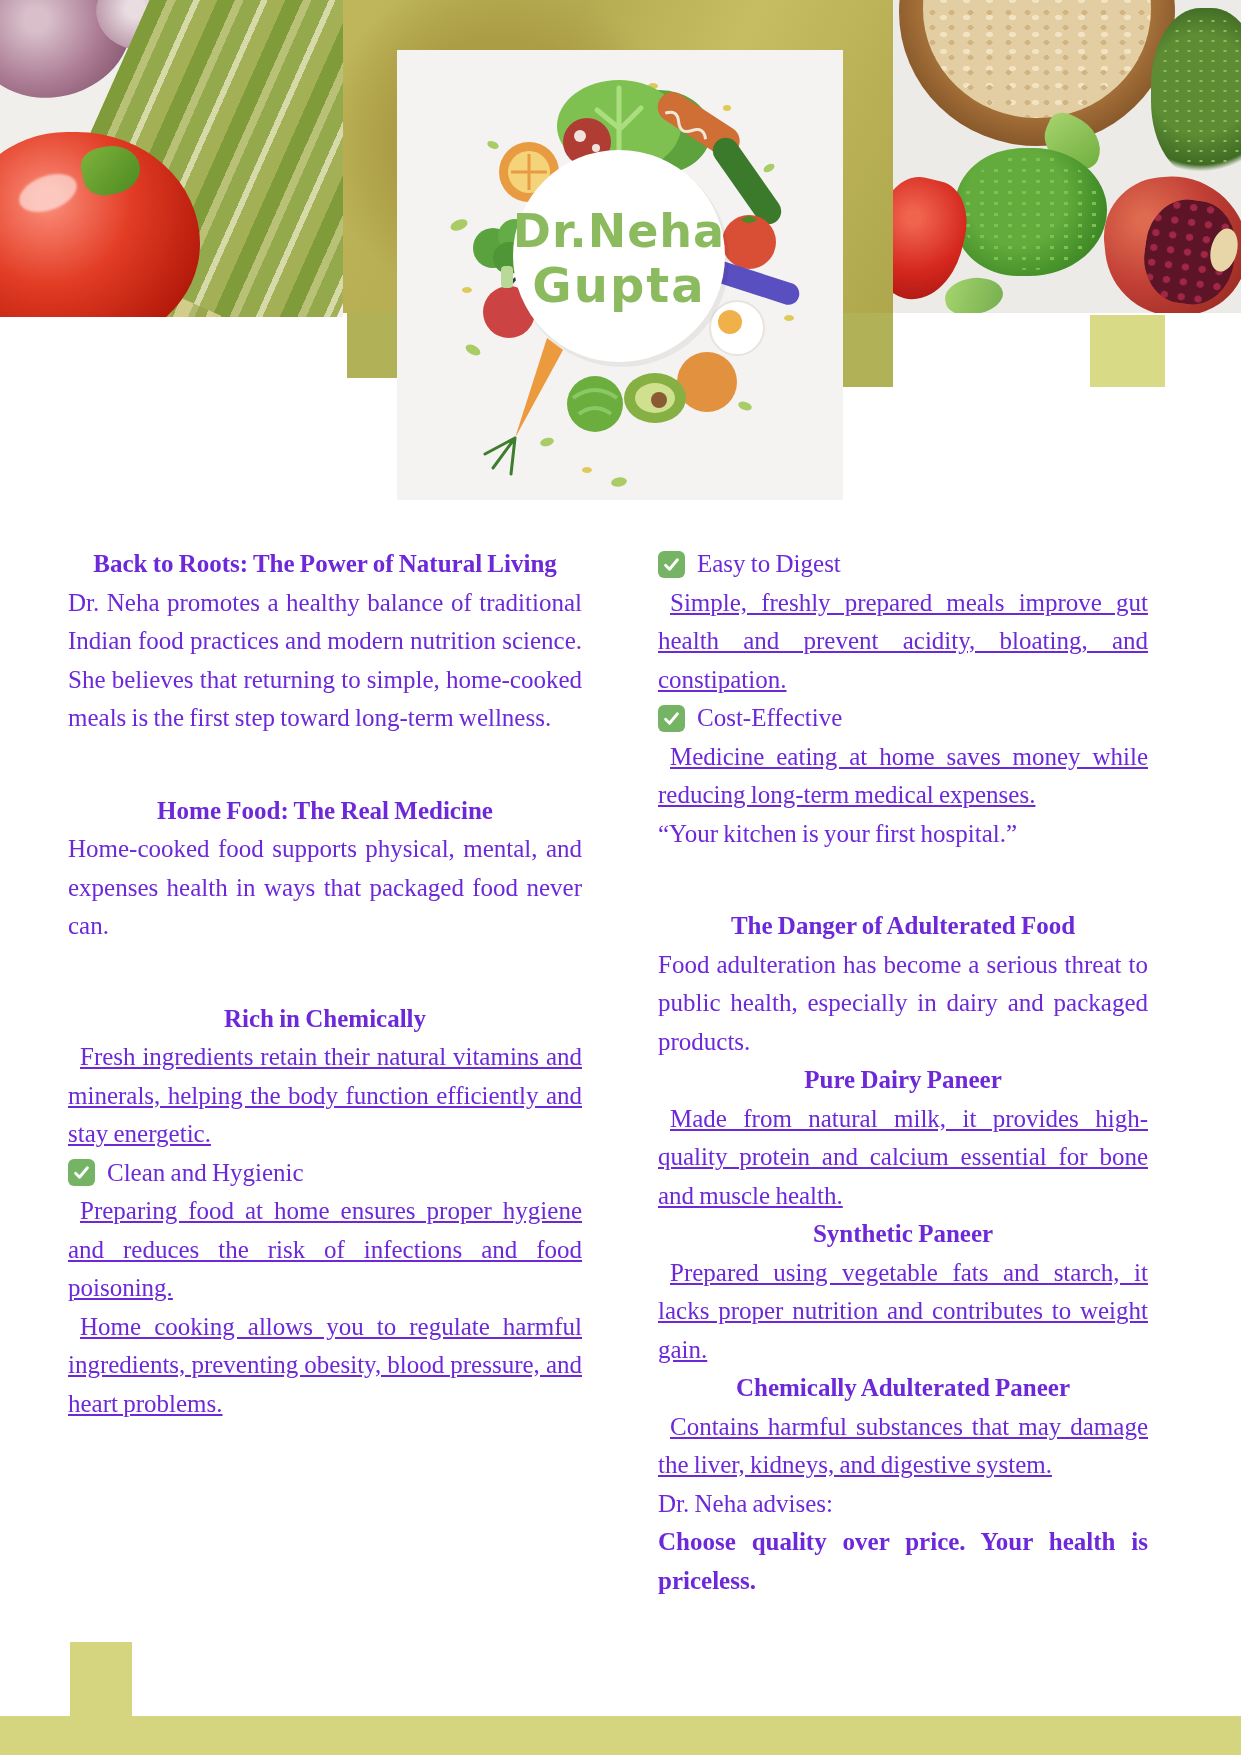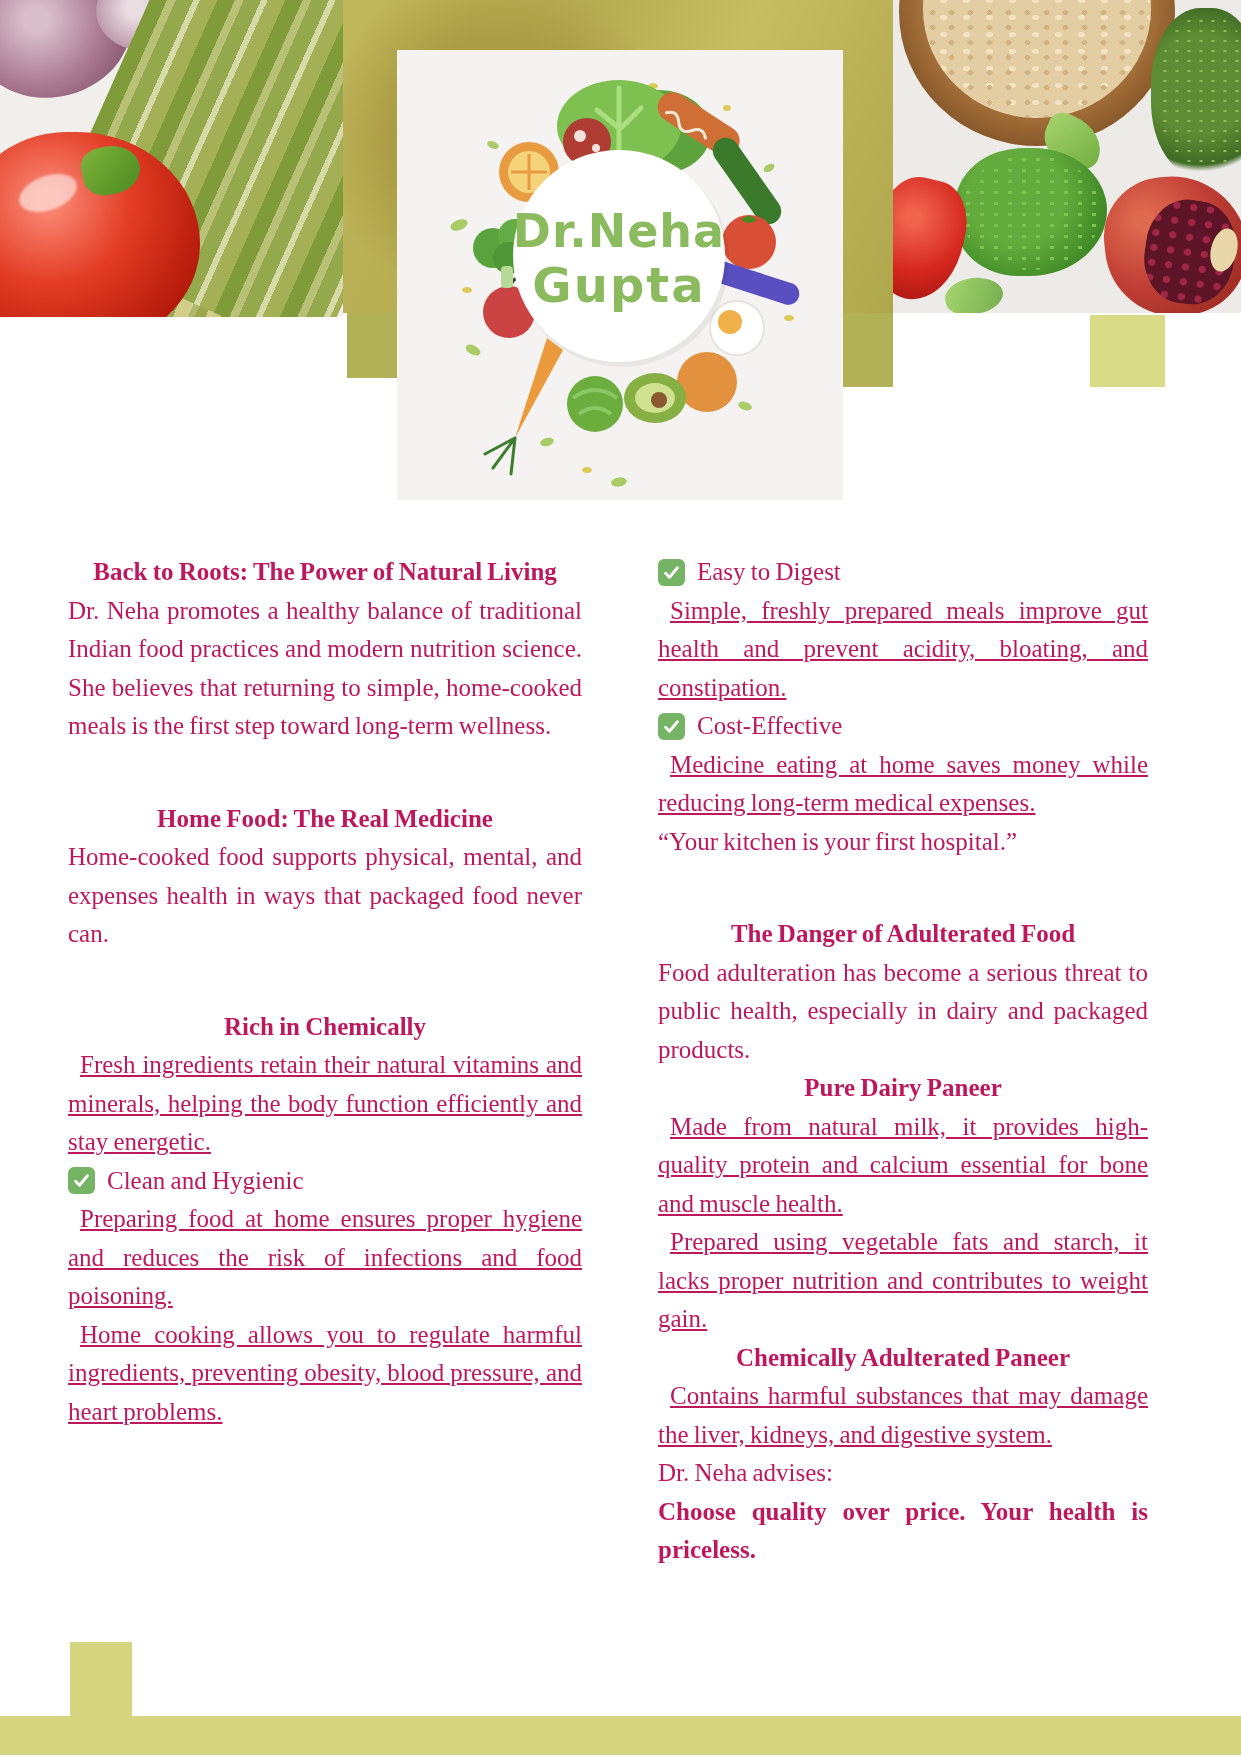--- a/index.html
+++ b/index.html
@@ -1,17 +1,17 @@
 <!DOCTYPE html>
 <html><head>
 <meta charset="utf-8">
 <style>
   html,body{margin:0;padding:0;background:#fff;}
   #page{position:relative;width:1241px;height:1755px;background:#ffffff;overflow:hidden;
-        font-family:"Liberation Serif","DejaVu Serif",serif;color:#be185d;}
+        font-family:"Liberation Serif","DejaVu Serif",serif;color:#6d28d9;}
 
   
   .abs{position:absolute;}
   .photo-left{left:0;top:0;width:343px;height:317px;background:#f1efec;overflow:hidden;z-index:2;}
   .garlic1{position:absolute;left:-28px;top:-38px;width:160px;height:135px;border-radius:50%;
            background:radial-gradient(circle at 42% 40%,#d8bfca 10%,#a87790 55%,#7d5068 90%);transform:rotate(-14deg);}
   .garlic2{position:absolute;left:96px;top:-24px;width:86px;height:74px;border-radius:50%;
            background:radial-gradient(circle at 45% 45%,#e9dde2 15%,#b893a4 70%);transform:rotate(10deg);}
   .spice-bowl{position:absolute;left:224px;top:-42px;width:112px;height:100px;border-radius:50%;
            background:radial-gradient(circle at 50% 62%,#b5432f 0 27%,#d98a62 30% 34%,#f6f4f1 36%);box-shadow:0 0 0 2px #e7e4df;}
@@ -59,21 +59,21 @@
         background:radial-gradient(circle at 30% 30%,#de6a4f 6%,#c24036 45%,#92271f 95%);transform:rotate(-6deg);}
   .pome-arils{position:absolute;left:252px;top:200px;width:90px;height:104px;border-radius:45%;
         background:#5d1426;background-image:radial-gradient(#a02745 30%,rgba(0,0,0,0) 34%);background-size:17px 15px;transform:rotate(8deg);}
   .pome-pith{position:absolute;left:318px;top:228px;width:26px;height:44px;border-radius:50%;background:#e9d6a8;transform:rotate(14deg);}
 
   
   .footer-square{left:70px;top:1642px;width:62px;height:74px;background:#d4d57e;}
   .footer-bar{left:0;top:1716px;width:1241px;height:39px;background:#d4d57e;}
 
   
-  .col{position:absolute;top:545px;font-size:25px;line-height:38.5px;text-align:justify;word-spacing:-1px;margin-top:8px;}
+  .col{position:absolute;top:545px;font-size:25px;line-height:38.5px;text-align:justify;word-spacing:-1px;}
   .col-left{left:68px;width:514px;}
   .col-right{left:658px;width:490px;}
   .col p{margin:0;}
   .heading{font-weight:bold;text-align:center;}
   .subhead{font-weight:bold;text-align:center;}
   .boldpara{font-weight:bold;}
   .indent{text-indent:12px;text-decoration:underline;}
   .spacer{height:54px;}
   .check-row{display:flex;align-items:center;gap:12px;height:38.5px;text-align:right;}
   .check-icon{flex:0 0 auto;width:27px;height:27px;border-radius:6px;background:#74b464;display:inline-flex;align-items:center;justify-content:center;}
@@ -211,20 +211,21 @@
       </span>
       <span>Cost-Effective</span>
     </div>
     <p class="indent">Medicine eating at home saves money while reducing long-term medical expenses.</p>
     <p>“Your kitchen is your first hospital.”</p>
     <div class="spacer"></div>
     <p class="heading">The Danger of Adulterated Food</p>
     <p>Food adulteration has become a serious threat to public health, especially in dairy and packaged products.</p>
     <p class="subhead">Pure Dairy Paneer</p>
     <p class="indent">Made from natural milk, it provides high-quality protein and calcium essential for bone and muscle health.</p>
+    <p class="subhead">Synthetic Paneer</p>
     <p class="indent">Prepared using vegetable fats and starch, it lacks proper nutrition and contributes to weight gain.</p>
     <p class="subhead">Chemically Adulterated Paneer</p>
     <p class="indent">Contains harmful substances that may damage the liver, kidneys, and digestive system.</p>
     <p>Dr. Neha advises:</p>
     <p class="boldpara">Choose quality over price. Your health is priceless.</p>
   </div>
 
   <div class="abs footer-square"></div>
   <div class="abs footer-bar"></div>
 

